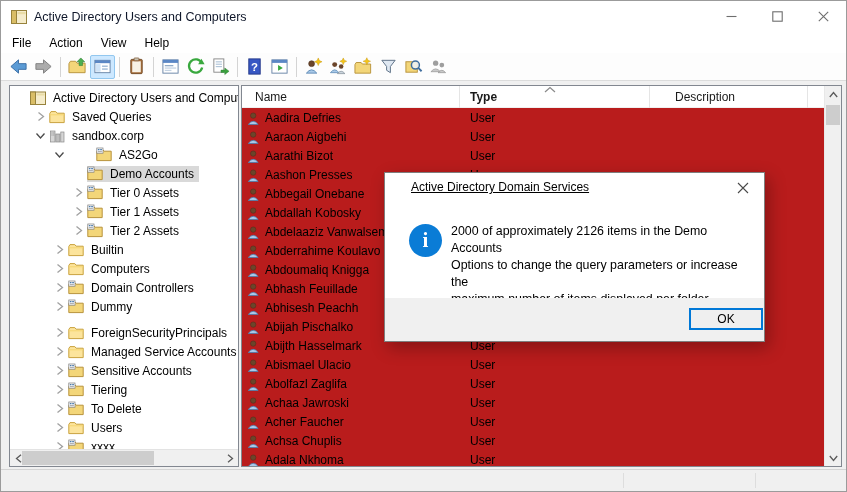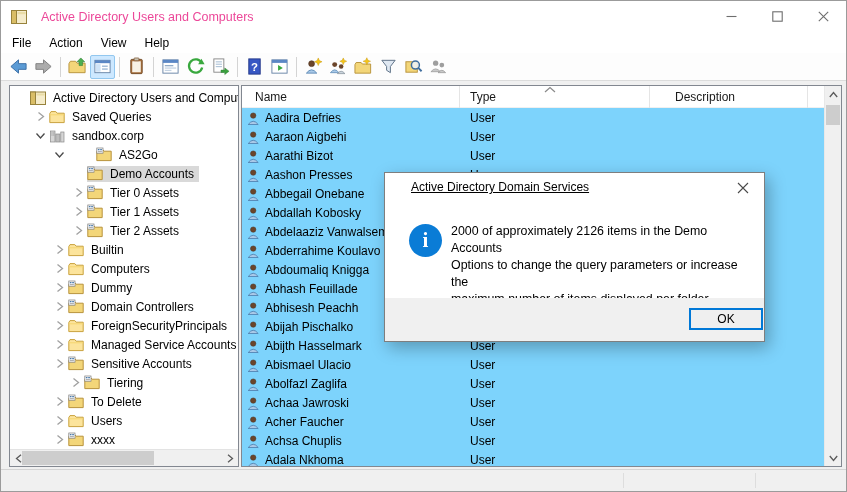--- a/index.html
+++ b/index.html
@@ -5,21 +5,21 @@
   * { margin:0; padding:0; box-sizing:border-box; }
   html,body { background:#e8e8e8; }
   body { font-family:"Liberation Sans", sans-serif; font-size:12px; color:#000; }
 
   .window { position:relative; width:847px; height:492px; background:#fff;
             border:1px solid #9b9b9b; overflow:hidden; }
 
   
   .titlebar { height:31px; display:flex; align-items:center; background:#fff; }
   .app-icon { margin-left:10px; width:16px; height:16px; flex:0 0 auto; }
-  .title-text { margin-left:14px; color:#ec4899; font-size:12.5px; white-space:nowrap; }
+  .title-text { margin-left:7px; color:#0f172a; font-size:12.5px; white-space:nowrap; }
   .caption-btns { position:absolute; top:0; right:0; display:flex; }
   .cap-btn { width:46px; height:30px; display:flex; align-items:center; justify-content:center; }
 
   
   .menubar { height:21px; display:flex; align-items:center; padding-left:2px; background:#fff; }
   .menu-item { padding:2px 9px; cursor:default; }
 
   
   .toolbar { height:28px; display:flex; align-items:center; padding-left:5px;
              background:#fdfdfd; border-bottom:1px solid #dcdcdc; }
@@ -49,27 +49,27 @@
   .tree-row.selected .sel-wrap { background:#d9d9d9; }
   .sel-wrap { display:flex; align-items:center; padding:0 2px 0 0; }
 
   .hscrollbar { position:absolute; left:0; right:0; bottom:0; height:17px; background:#f0f0f0;
                 border-top:1px solid #e3e3e3; }
   .hs-arrow { position:absolute; top:0; width:17px; height:16px; display:flex; align-items:center; justify-content:center; }
   .hs-thumb { position:absolute; top:1px; height:14px; left:12px; width:132px; background:#cdcdcd; }
 
   
   .list-pane { position:absolute; left:240px; right:4px; top:4px; bottom:2px;
-               background:#7dd3fc; border:1px solid #828790; }
+               background:#b91c1c; border:1px solid #828790; }
   .list-header { position:absolute; top:0; left:0; right:17px; height:22px; display:flex;
                  background:#fff; border-bottom:1px solid #f0f0f0; }
   .hcell { position:relative; height:22px; display:flex; align-items:center;
            border-right:1px solid #e5e5e5; color:#1a1a1a; }
   .hcell-name { width:218px; padding-left:13px; }
-  .hcell-type { width:190px; padding-left:10px; }
+  .hcell-type { width:190px; padding-left:10px;font-weight:bold; }
   .hcell-desc { width:158px; padding-left:25px; }
   .sort-caret { position:absolute; left:301px; top:0px; width:14px; height:8px; }
   .sort-caret svg { width:14px; height:8px; display:block; }
 
   .rows { position:absolute; top:23px; left:0; right:17px; bottom:0; overflow:hidden; }
   .list-row { position:relative; height:19px; }
   .li-icon { position:absolute; left:5px; top:2px; width:15px; height:15px; }
   .li-icon svg { width:15px; height:15px; display:block; }
   .cell-name { position:absolute; left:23px; top:2px; white-space:nowrap; }
   .cell-type { position:absolute; left:228px; top:2px; white-space:nowrap; }
@@ -472,43 +472,43 @@
             <span class="sel-wrap">
               <span class="tree-ico">
                 <svg viewBox="0 0 16 16">
                   <path d="M0.8 4.5 L2 2.6 H6.8 L8.1 4.2 H15.2 V13.6 H0.8 Z" fill="#f3d679" stroke="#b8933c"></path>
                   <rect x="0.8" y="1" width="6.2" height="5.2" fill="#fff" stroke="#7a7a7a" stroke-width="0.7"></rect>
                   <rect x="1.8" y="2" width="1.7" height="1.3" fill="#4a7bab"></rect>
                   <rect x="4.2" y="2" width="1.7" height="1.3" fill="#4a7bab"></rect>
                   <rect x="1.8" y="4.2" width="4.1" height="1" fill="#9e9e9e"></rect>
                 </svg>
               </span>
+              <span class="tree-label">Domain Controllers</span>
+            </span>
+          </div>
+          <div class="tree-row" style="padding-left: 42px;">
+            <span class="tree-chev">
+              <svg viewBox="0 0 15 15">
+                <path d="M5.5 3.5 L10.5 7.5 L5.5 11.5" fill="none" stroke="#a0a0a0" stroke-width="1.3"></path>
+              </svg>
+            </span>
+            <span class="sel-wrap">
+              <span class="tree-ico">
+                <svg viewBox="0 0 16 16">
+                  <path d="M0.8 4.5 L2 2.6 H6.8 L8.1 4.2 H15.2 V13.6 H0.8 Z" fill="#f3d679" stroke="#b8933c"></path>
+                  <rect x="0.8" y="1" width="6.2" height="5.2" fill="#fff" stroke="#7a7a7a" stroke-width="0.7"></rect>
+                  <rect x="1.8" y="2" width="1.7" height="1.3" fill="#4a7bab"></rect>
+                  <rect x="4.2" y="2" width="1.7" height="1.3" fill="#4a7bab"></rect>
+                  <rect x="1.8" y="4.2" width="4.1" height="1" fill="#9e9e9e"></rect>
+                </svg>
+              </span>
               <span class="tree-label">Dummy</span>
             </span>
           </div>
-          <div class="tree-row" style="padding-left: 42px;">
-            <span class="tree-chev">
-              <svg viewBox="0 0 15 15">
-                <path d="M5.5 3.5 L10.5 7.5 L5.5 11.5" fill="none" stroke="#a0a0a0" stroke-width="1.3"></path>
-              </svg>
-            </span>
-            <span class="sel-wrap">
-              <span class="tree-ico">
-                <svg viewBox="0 0 16 16">
-                  <path d="M0.8 4.5 L2 2.6 H6.8 L8.1 4.2 H15.2 V13.6 H0.8 Z" fill="#f3d679" stroke="#b8933c"></path>
-                  <rect x="0.8" y="1" width="6.2" height="5.2" fill="#fff" stroke="#7a7a7a" stroke-width="0.7"></rect>
-                  <rect x="1.8" y="2" width="1.7" height="1.3" fill="#4a7bab"></rect>
-                  <rect x="4.2" y="2" width="1.7" height="1.3" fill="#4a7bab"></rect>
-                  <rect x="1.8" y="4.2" width="4.1" height="1" fill="#9e9e9e"></rect>
-                </svg>
-              </span>
-              <span class="tree-label">Domain Controllers</span>
-            </span>
-          </div>
-          <div class="tree-row" style="padding-left: 42px;">
+          <div class="tree-row" style="padding-left: 42px; margin-top: 7px;">
             <span class="tree-chev">
               <svg viewBox="0 0 15 15">
                 <path d="M5.5 3.5 L10.5 7.5 L5.5 11.5" fill="none" stroke="#a0a0a0" stroke-width="1.3"></path>
               </svg>
             </span>
             <span class="sel-wrap">
               <span class="tree-ico">
                 <svg viewBox="0 0 16 16">
                   <path d="M0.8 4.5 L2 2.6 H6.8 L8.1 4.2 H15.2 V13.6 H0.8 Z" fill="#fce49c" stroke="#c9a23e"></path>
                   <path d="M0.8 5.8 H15.2" stroke="#f5d570" stroke-width="1"></path>
@@ -545,21 +545,21 @@
                   <path d="M0.8 4.5 L2 2.6 H6.8 L8.1 4.2 H15.2 V13.6 H0.8 Z" fill="#f3d679" stroke="#b8933c"></path>
                   <rect x="0.8" y="1" width="6.2" height="5.2" fill="#fff" stroke="#7a7a7a" stroke-width="0.7"></rect>
                   <rect x="1.8" y="2" width="1.7" height="1.3" fill="#4a7bab"></rect>
                   <rect x="4.2" y="2" width="1.7" height="1.3" fill="#4a7bab"></rect>
                   <rect x="1.8" y="4.2" width="4.1" height="1" fill="#9e9e9e"></rect>
                 </svg>
               </span>
               <span class="tree-label">Sensitive Accounts</span>
             </span>
           </div>
-          <div class="tree-row" style="padding-left: 58px;">
+          <div class="tree-row" style="padding-left: 42px;">
             <span class="tree-chev">
               <svg viewBox="0 0 15 15">
                 <path d="M5.5 3.5 L10.5 7.5 L5.5 11.5" fill="none" stroke="#a0a0a0" stroke-width="1.3"></path>
               </svg>
             </span>
             <span class="sel-wrap">
               <span class="tree-ico">
                 <svg viewBox="0 0 16 16">
                   <path d="M0.8 4.5 L2 2.6 H6.8 L8.1 4.2 H15.2 V13.6 H0.8 Z" fill="#f3d679" stroke="#b8933c"></path>
                   <rect x="0.8" y="1" width="6.2" height="5.2" fill="#fff" stroke="#7a7a7a" stroke-width="0.7"></rect>

